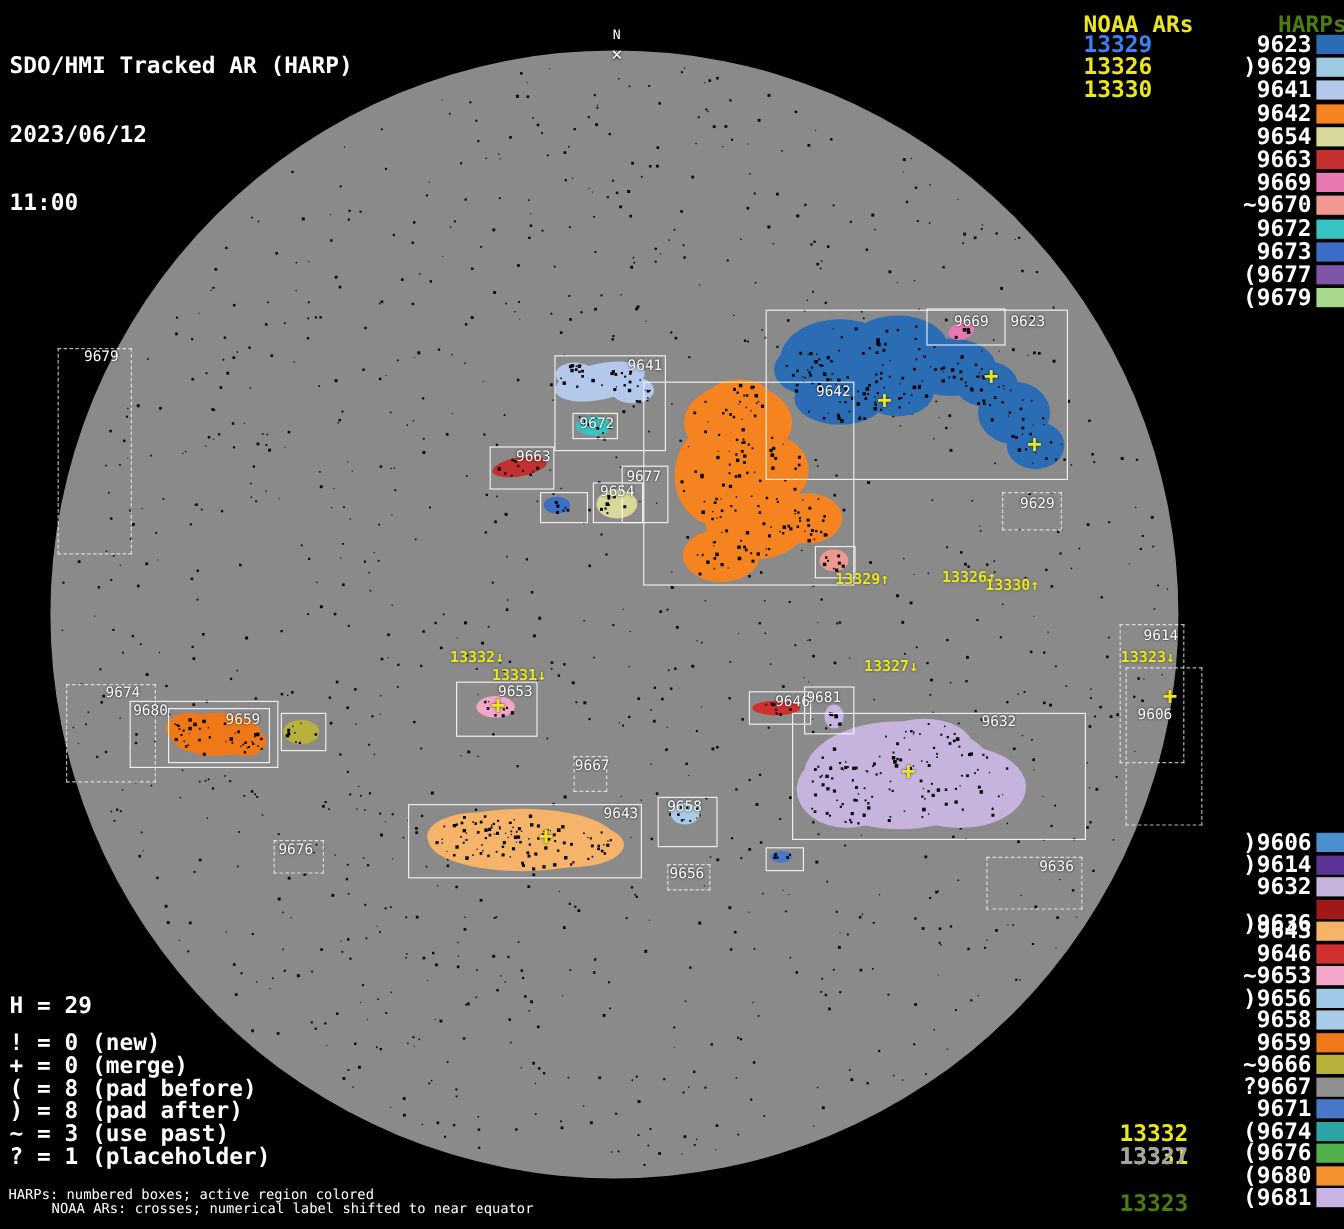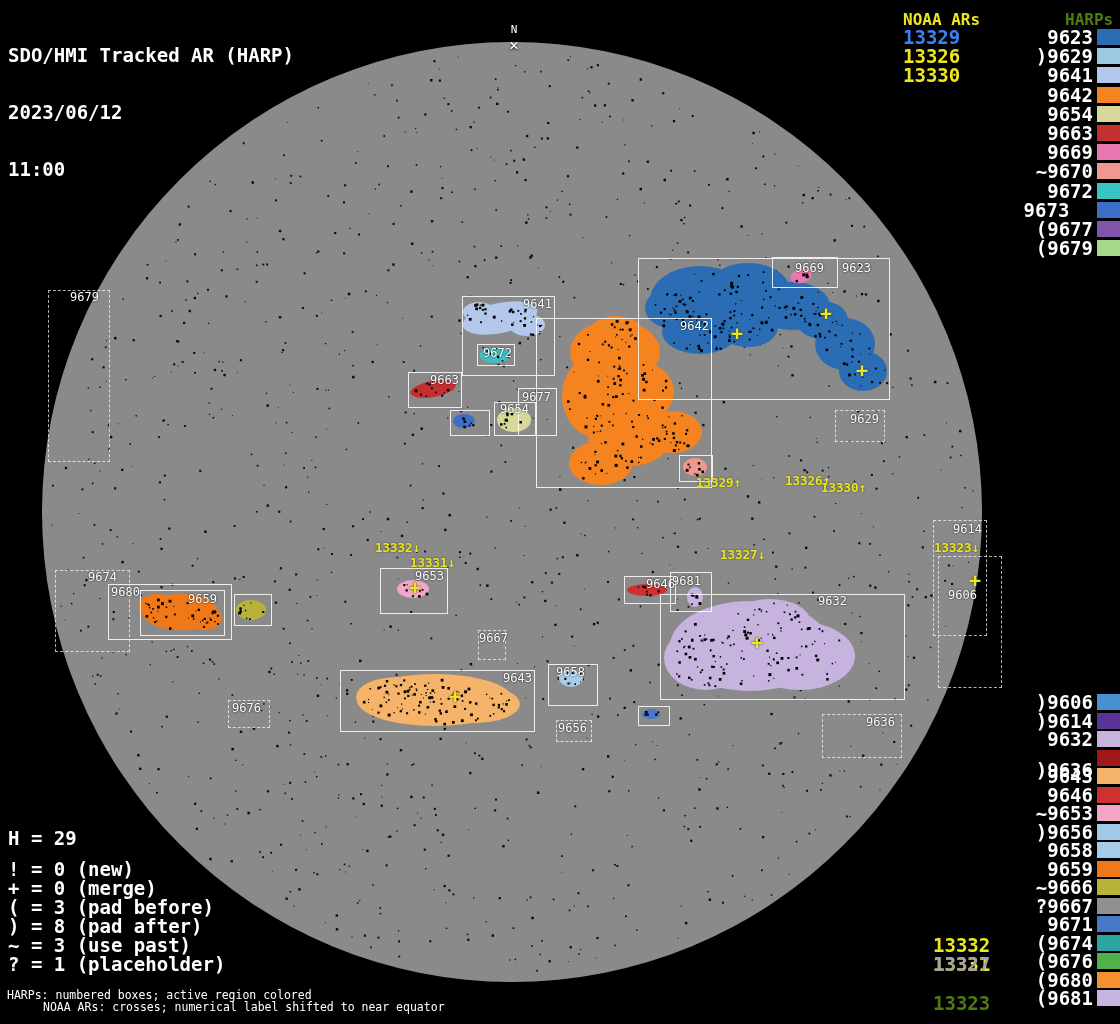--- a/index.html
+++ b/index.html
@@ -1,20 +1,20 @@
 <!DOCTYPE html>
 <html><head>
 <meta charset="utf-8">
 <style>
   html,body{margin:0;padding:0;background:#000;}
   #stage{position:relative;width:1120px;height:1024px;background:#000;overflow:hidden;
          font-family:"DejaVu Sans Mono",monospace;}
   #disk-svg{position:absolute;left:0;top:0;}
   .hdr{position:absolute;left:8px;top:8px;color:#fff;font-size:19px;font-weight:bold;line-height:19px;white-space:pre;}
-  .col-hdr{position:absolute;top:10px;font-size:16px;font-weight:bold;}
+  .col-hdr{position:absolute;top:10px;font-size:19px;font-weight:bold;}
   #noaa-hdr{left:903px;}
   #harp-hdr{left:1065px;color:#4d7c0f;}
   .harp-row{position:absolute;left:1000px;width:93px;text-align:right;color:#fff;font-size:19px;font-weight:bold;line-height:18px;}
   .swatch{position:absolute;left:1097px;width:23px;height:16px;}
   .noaa-num{position:absolute;font-size:19px;font-weight:bold;line-height:18px;}
   .legend{position:absolute;left:8px;top:829px;color:#fff;font-size:19px;font-weight:bold;line-height:19px;}
   .legend .gap{height:12px;}
   .footnote{position:absolute;left:7px;color:#fff;font-size:11.5px;line-height:12px;}
   .hbox{position:absolute;border:1px solid rgba(255,255,255,.85);box-sizing:border-box;}
   .hbox.dashed{border-style:dashed;border-color:rgba(255,255,255,.7);}
@@ -2053,21 +2053,21 @@
       <div class="harp-row" style="top: 104.8px;">9654</div>
       <div class="swatch" style="top: 105.8px; background: rgb(216, 216, 154);"></div>
       <div class="harp-row" style="top: 124px;">9663</div>
       <div class="swatch" style="top: 125px; background: rgb(196, 48, 48);"></div>
       <div class="harp-row" style="top: 143.2px;">9669</div>
       <div class="swatch" style="top: 144.2px; background: rgb(232, 120, 176);"></div>
       <div class="harp-row" style="top: 162.4px;">~9670</div>
       <div class="swatch" style="top: 163.4px; background: rgb(240, 152, 144);"></div>
       <div class="harp-row" style="top: 181.6px;">9672</div>
       <div class="swatch" style="top: 182.6px; background: rgb(56, 196, 196);"></div>
-      <div class="harp-row" style="top: 200.8px; text-align: center;">9673</div>
+      <div class="harp-row" style="top: 200.8px;">9673</div>
       <div class="swatch" style="top: 201.8px; background: rgb(60, 110, 200);"></div>
       <div class="harp-row" style="top: 220px;">(9677</div>
       <div class="swatch" style="top: 221px; background: rgb(128, 84, 168);"></div>
       <div class="harp-row" style="top: 239.2px;">(9679</div>
       <div class="swatch" style="top: 240.2px; background: rgb(168, 216, 140);"></div>
       <div class="harp-row" style="top: 693px;">)9606</div>
       <div class="swatch" style="top: 694px; background: rgb(74, 144, 208);"></div>
       <div class="harp-row" style="top: 711.5px;">)9614</div>
       <div class="swatch" style="top: 712.5px; background: rgb(90, 52, 148);"></div>
       <div class="harp-row" style="top: 730px;">9632</div>
@@ -2108,21 +2108,21 @@
       <div class="noaa-num" style="left: 933px; top: 955px; color: #a3a3a3;">13327</div>
       <div class="noaa-num" style="left: 933px; top: 993.9px; color: #4d7c0f;">13323</div>
     </div>
 
   <div class="legend">
     <div>H = 29</div>
     <div class="gap"></div>
     <div id="legend-lines">
         <div>! = 0 (new)</div>
         <div>+ = 0 (merge)</div>
-        <div>( = 3 (pad before)</div>
+        <div>( = 8 (pad before)</div>
         <div>) = 8 (pad after)</div>
         <div>~ = 3 (use past)</div>
         <div>? = 1 (placeholder)</div>
       </div>
   </div>
 
   <div id="footnotes">
       <div class="footnote" style="top: 989px;">HARPs: numbered boxes; active region colored</div>
       <div class="footnote" style="top: 1001px; margin-left: 36px;">NOAA ARs: crosses; numerical label shifted to near equator</div>
     </div>

